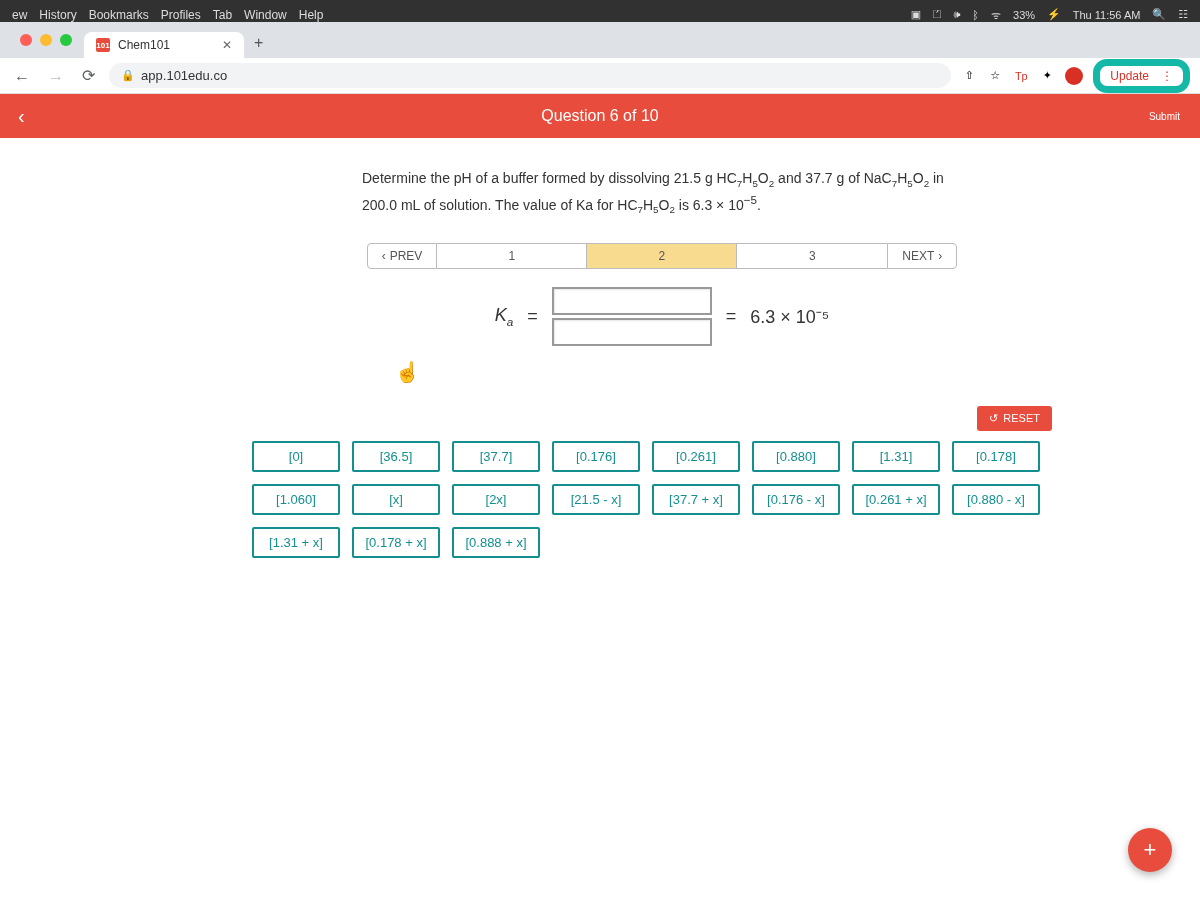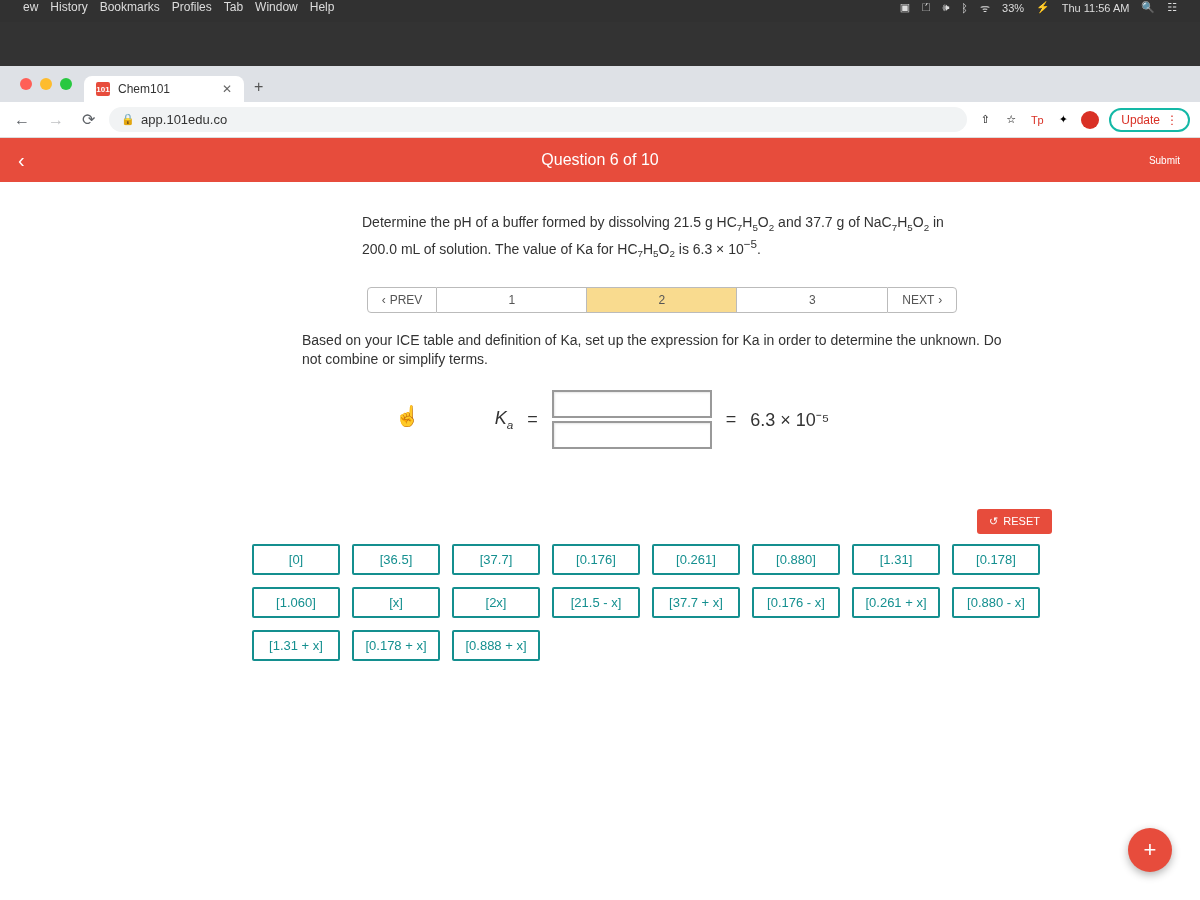--- a/index.html
+++ b/index.html
@@ -1,42 +1,42 @@
 <!DOCTYPE html>
 <html><head>
 <meta charset="utf-8">
 <style>
   * { box-sizing: border-box; margin: 0; padding: 0; font-family: -apple-system, Helvetica, Arial, sans-serif; }
   body { background: #333; width: 1200px; height: 900px; overflow: hidden; position: relative; }
   
   
-  .mac-menubar { background: rgba(50,50,50,0.95); color: #ddd; height: 22px; display: flex; align-items: flex-start; padding: 0 23px; font-size: 12px; justify-content: space-between; }
+  .mac-menubar { background: rgba(50,50,50,0.95); color: #ddd; height: 22px; display: flex; align-items: flex-end; padding: 0 12px; font-size: 12px; justify-content: space-between; }
   .mac-menubar .left, .mac-menubar .right { display: flex; gap: 12px; align-items: center; }
   .mac-menubar .right span { font-size: 11px; }
   
   
-  .browser { background: #7f1d1d; position: absolute; top: 22px; left: 0; right: 0; bottom: 0; display: flex; flex-direction: column; margin-top: 44px; }
+  .browser { background: #7f1d1d; position: absolute; top: 22px; left: 0; right: 0; bottom: 0; display: flex; flex-direction: column; }
   .tab-strip { background: #dee1e6; height: 36px; display: flex; align-items: flex-end; padding: 0 8px; }
   .traffic-lights { display: flex; gap: 8px; padding: 0 12px; align-self: center; }
   .tlight { width: 12px; height: 12px; border-radius: 50%; }
   .tl-red { background: #ff5f57; }
   .tl-yellow { background: #febc2e; }
   .tl-green { background: #28c840; }
   .tab { background: #fff; border-radius: 8px 8px 0 0; padding: 6px 12px; display: flex; align-items: center; gap: 8px; font-size: 12px; color: #333; min-width: 160px; }
   .tab-favicon { width: 14px; height: 14px; background: #e74c3c; color: #fff; font-size: 8px; display: flex; align-items: center; justify-content: center; border-radius: 2px; font-weight: bold; }
   .tab-close { color: #666; cursor: pointer; margin-left: auto; }
   .new-tab { padding: 6px 10px; color: #555; font-size: 16px; cursor: pointer; }
   
   .addr-bar { background: #fff; height: 36px; display: flex; align-items: center; padding: 0 10px; gap: 10px; border-bottom: 1px solid #ddd; }
   .nav-btn { color: #5f6368; font-size: 16px; cursor: pointer; padding: 4px; }
   .addr-field { flex: 1; background: #f1f3f4; border-radius: 15px; padding: 5px 12px; font-size: 13px; color: #333; display: flex; align-items: center; gap: 6px; }
   .lock-icon { font-size: 11px; color: #5f6368; }
   .addr-right { display: flex; gap: 10px; align-items: center; }
   .ext-icon { width: 16px; height: 16px; display: inline-flex; align-items: center; justify-content: center; font-size: 11px; }
-  .update-btn { border: 2px solid #14b8a6; color: #d93025; border-radius: 14px; padding: 3px 10px; font-size: 12px; display: flex; align-items: flex-start; gap: 6px; }
+  .update-btn { border: 7px solid #14b8a6; color: #d93025; border-radius: 14px; padding: 3px 10px; font-size: 12px; display: flex; align-items: flex-start; gap: 12px; }
   .avatar-dot { width: 18px; height: 18px; border-radius: 50%; background: #d93025; }
   
   
   .app { flex: 1; background: #fff; display: flex; flex-direction: column; overflow: hidden; }
   .app-header { background: #e74c3c; color: #fff; height: 44px; display: flex; align-items: center; position: relative; }
   .back-chevron { padding: 0 18px; font-size: 20px; cursor: pointer; }
   .q-title { position: absolute; left: 50%; transform: translateX(-50%); font-size: 16px; }
   .submit-btn { margin-left: auto; padding: 0 20px; font-size: 10px; cursor: pointer; }
   
   .content { padding: 30px 56px 20px 180px; color: #333; font-size: 14px; position: relative; flex: 1; }
@@ -143,21 +143,20 @@
       <div class="prompt" id="prompt-html">Determine the pH of a buffer formed by dissolving 21.5 g HC<sub>7</sub>H<sub>5</sub>O<sub>2</sub> and 37.7 g of NaC<sub>7</sub>H<sub>5</sub>O<sub>2</sub> in 200.0 mL of solution. The value of Ka for HC<sub>7</sub>H<sub>5</sub>O<sub>2</sub> is 6.3 × 10<sup>−5</sup>.</div>
 
       <div class="step-nav">
         <div class="step-btn prev">‹ <span>PREV</span></div>
         <div class="step-cell" style="border-left:none">1</div>
         <div class="step-cell active">2</div>
         <div class="step-cell next-border">3</div>
         <div class="step-btn next"><span>NEXT</span> ›</div>
       </div>
 
-      <div class="instruction">Based on your ICE table and definition of Ka, set up the expression for Ka in order to determine the unknown. Do not combine or simplify terms.</div>
 
       <div class="equation">
         <span class="ka">K<sub>a</sub></span>
         <span>=</span>
         <div class="fraction">
           <div class="drop-slot"></div>
           <div class="drop-slot"></div>
         </div>
         <span>=</span>
         <span>6.3 × 10⁻⁵</span>

